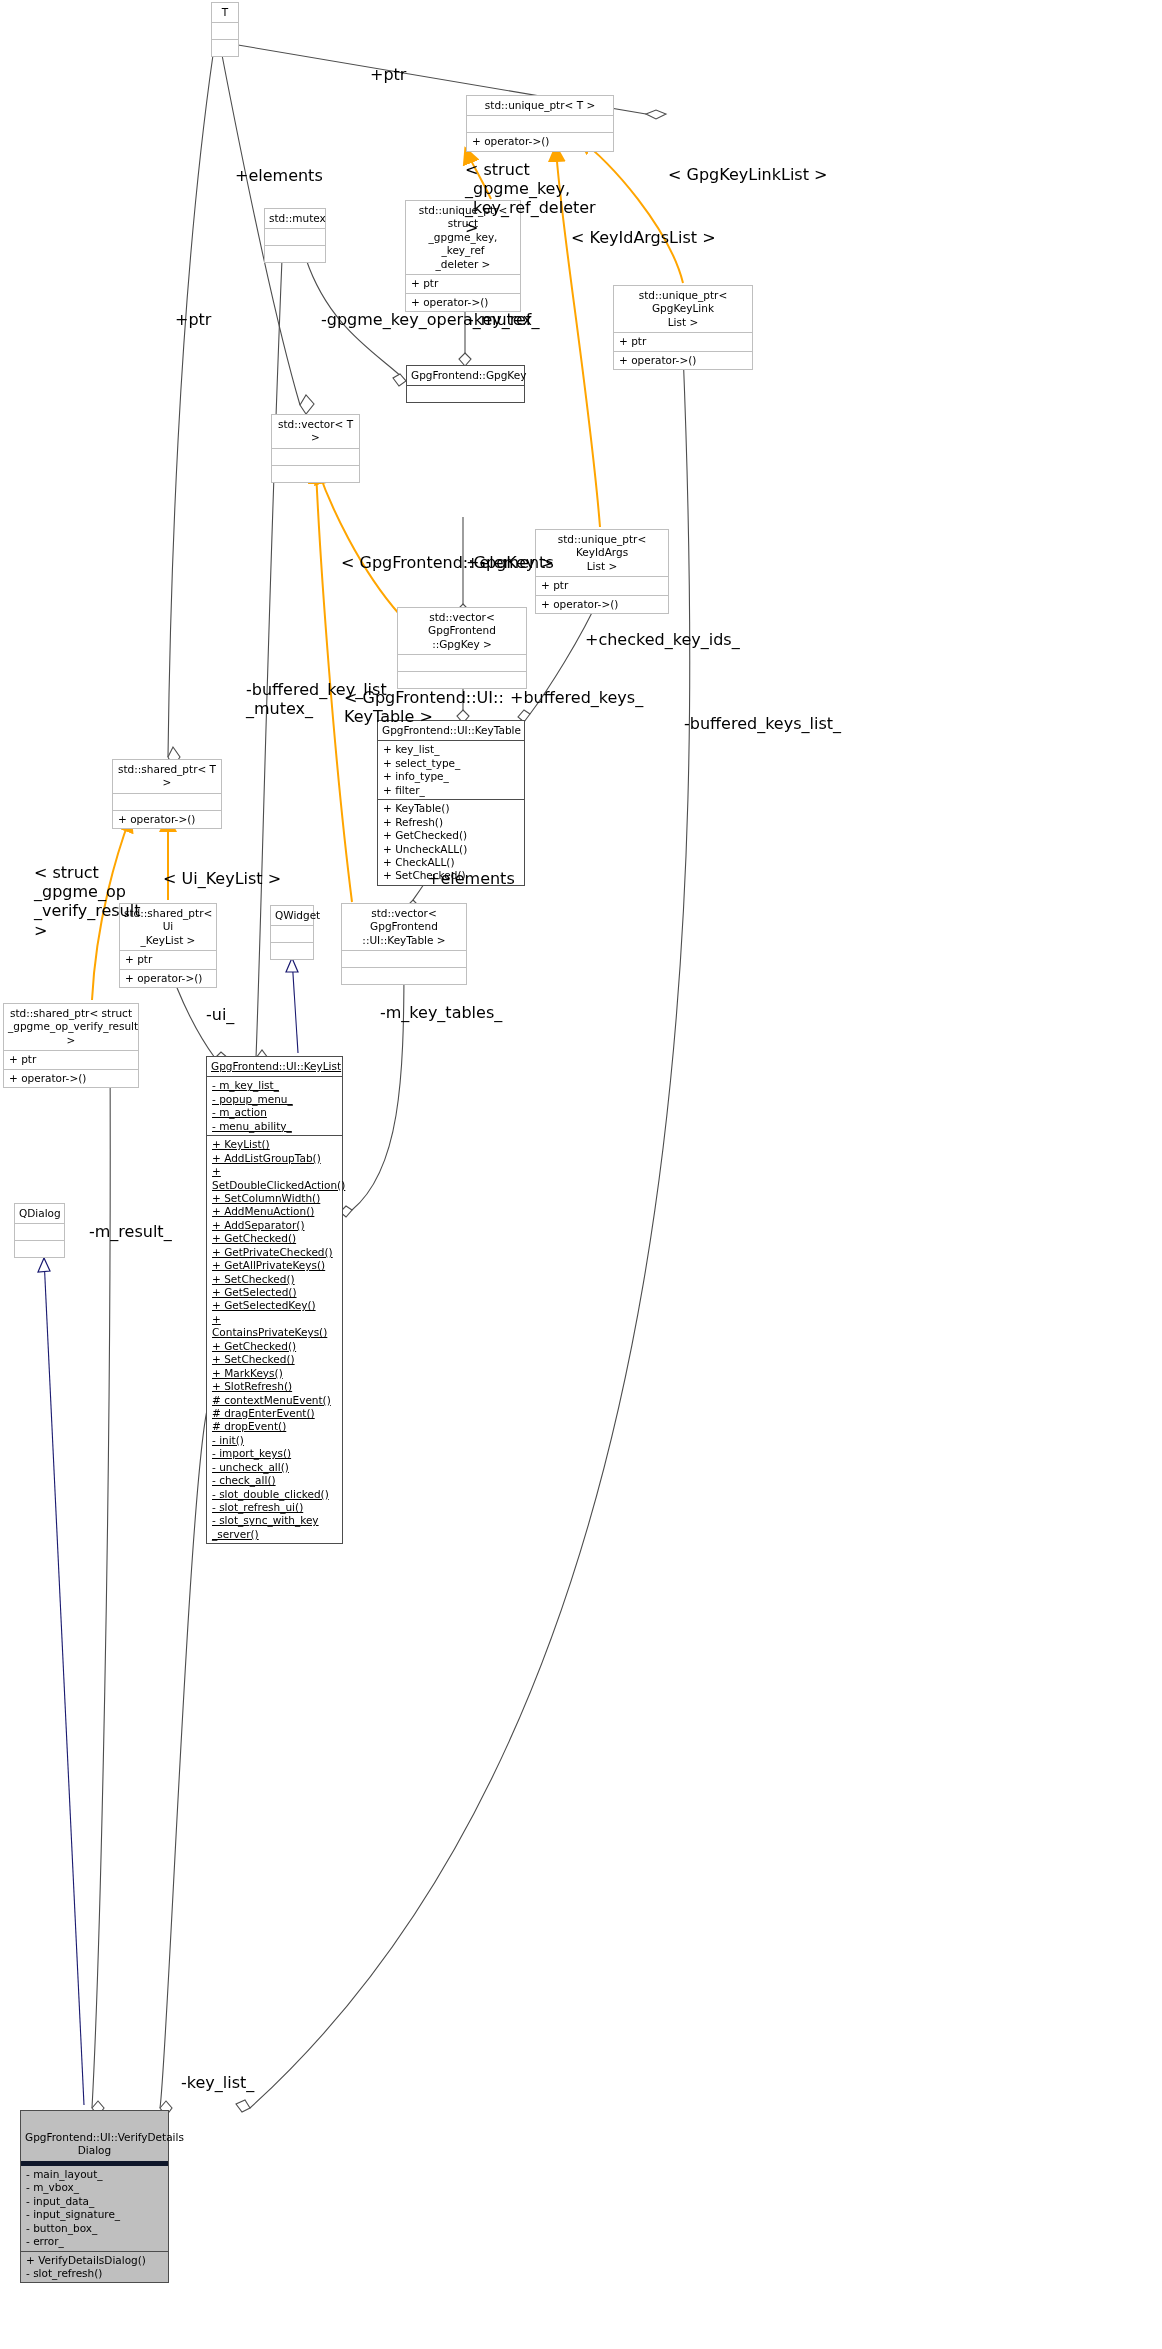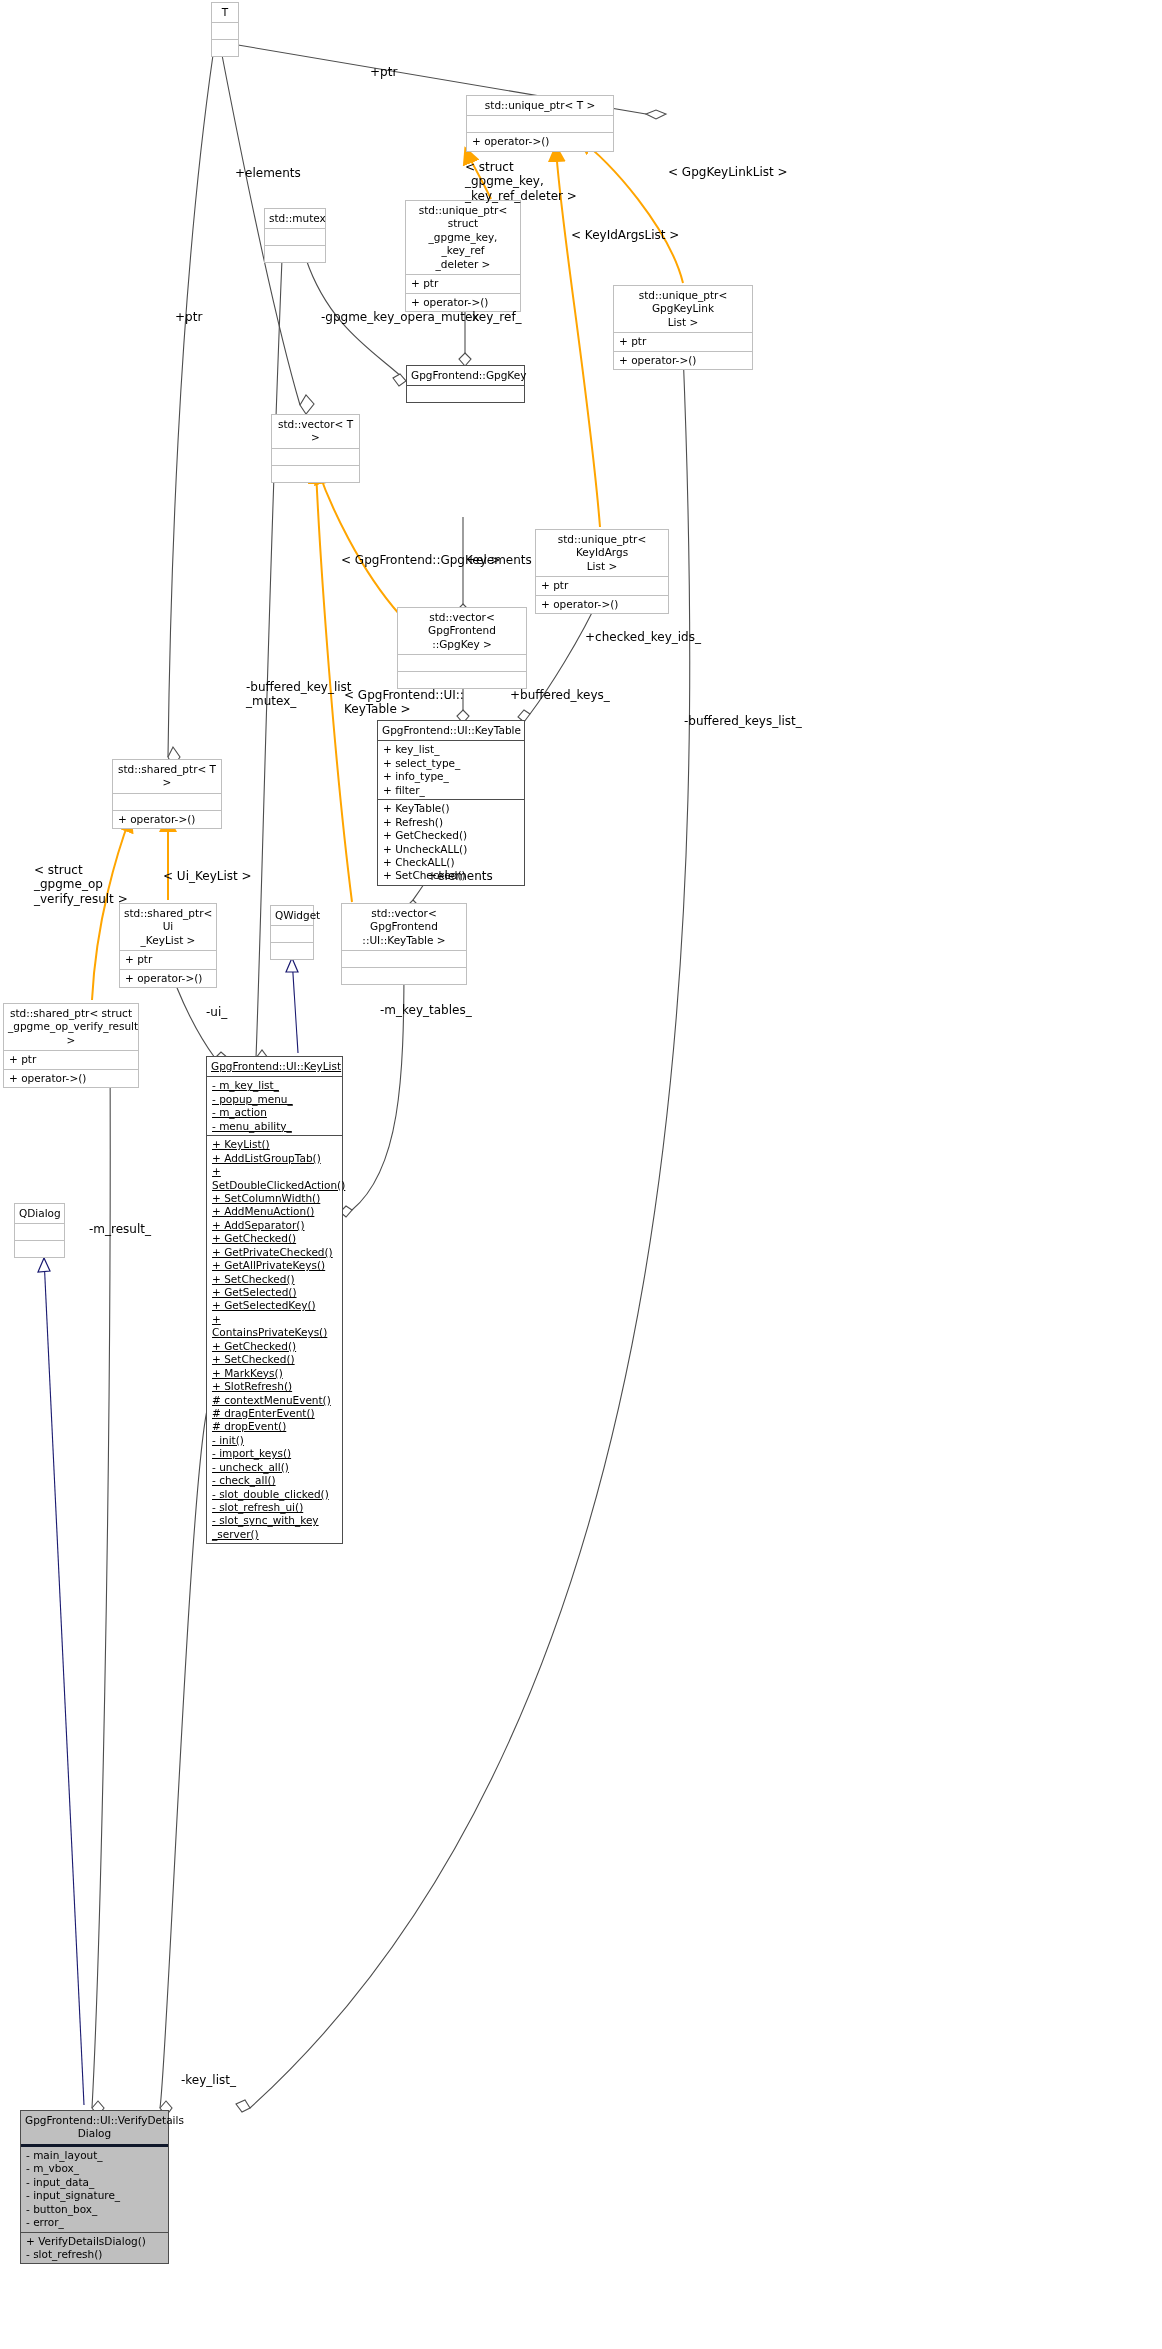--- a/index.html
+++ b/index.html
@@ -34,33 +34,33 @@
   }
   .node.strong { border-color: #4d4d4d; }
   .node.filled { background: #bfbfbf; border-color: #4d4d4d; }
   .node .title {
     text-align: center;
     padding: 3px 4px 3px 4px;
     border-bottom: 1px solid #bfbfbf;
     white-space: pre-line;
   }
   .node.strong .title { border-bottom: 1px solid #4d4d4d; }
-  .node.filled .title { border-bottom: 3px solid #0f172a; }
+  .node.filled .title { border-bottom: 5px solid #0f172a; margin-top: 17px; }
   .node .compartment {
     padding: 2px 5px 2px 5px;
     border-bottom: 1px solid #bfbfbf;
     white-space: pre-line;
   }
   .node.strong .compartment { border-bottom: 1px solid #4d4d4d; }
   .node.filled .compartment { border-bottom: 1px solid #4d4d4d; }
   .node .compartment:last-child { border-bottom: none; }
   .node .compartment.empty { min-height: 12px; }
   .edge-label {
     position: absolute;
-    font-size: 12px;
+    font-size: 16px;
     color: #000;
     white-space: pre-line;
     line-height: 1.2;
     text-align: center;
   }
   .edge-label.left { text-align: left; }
 </style>
 </head>
 <body>
 

